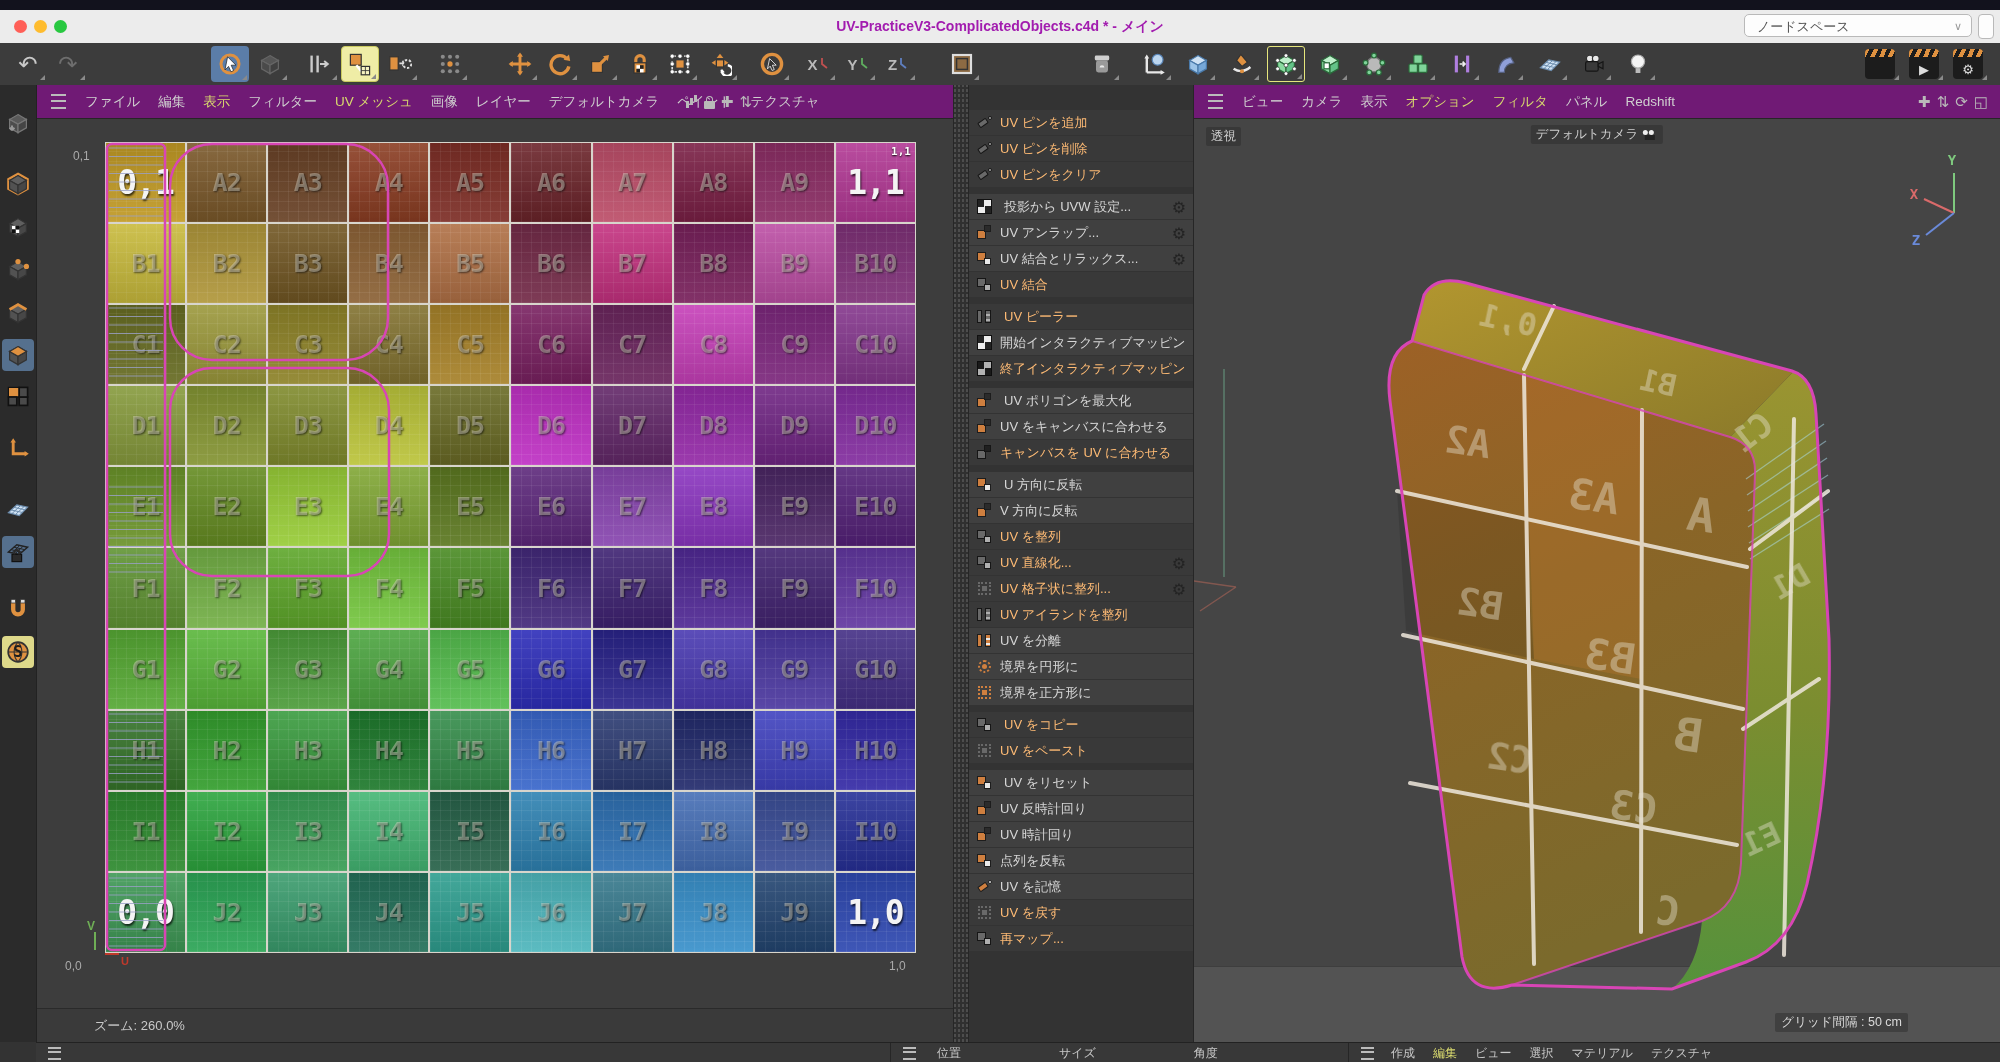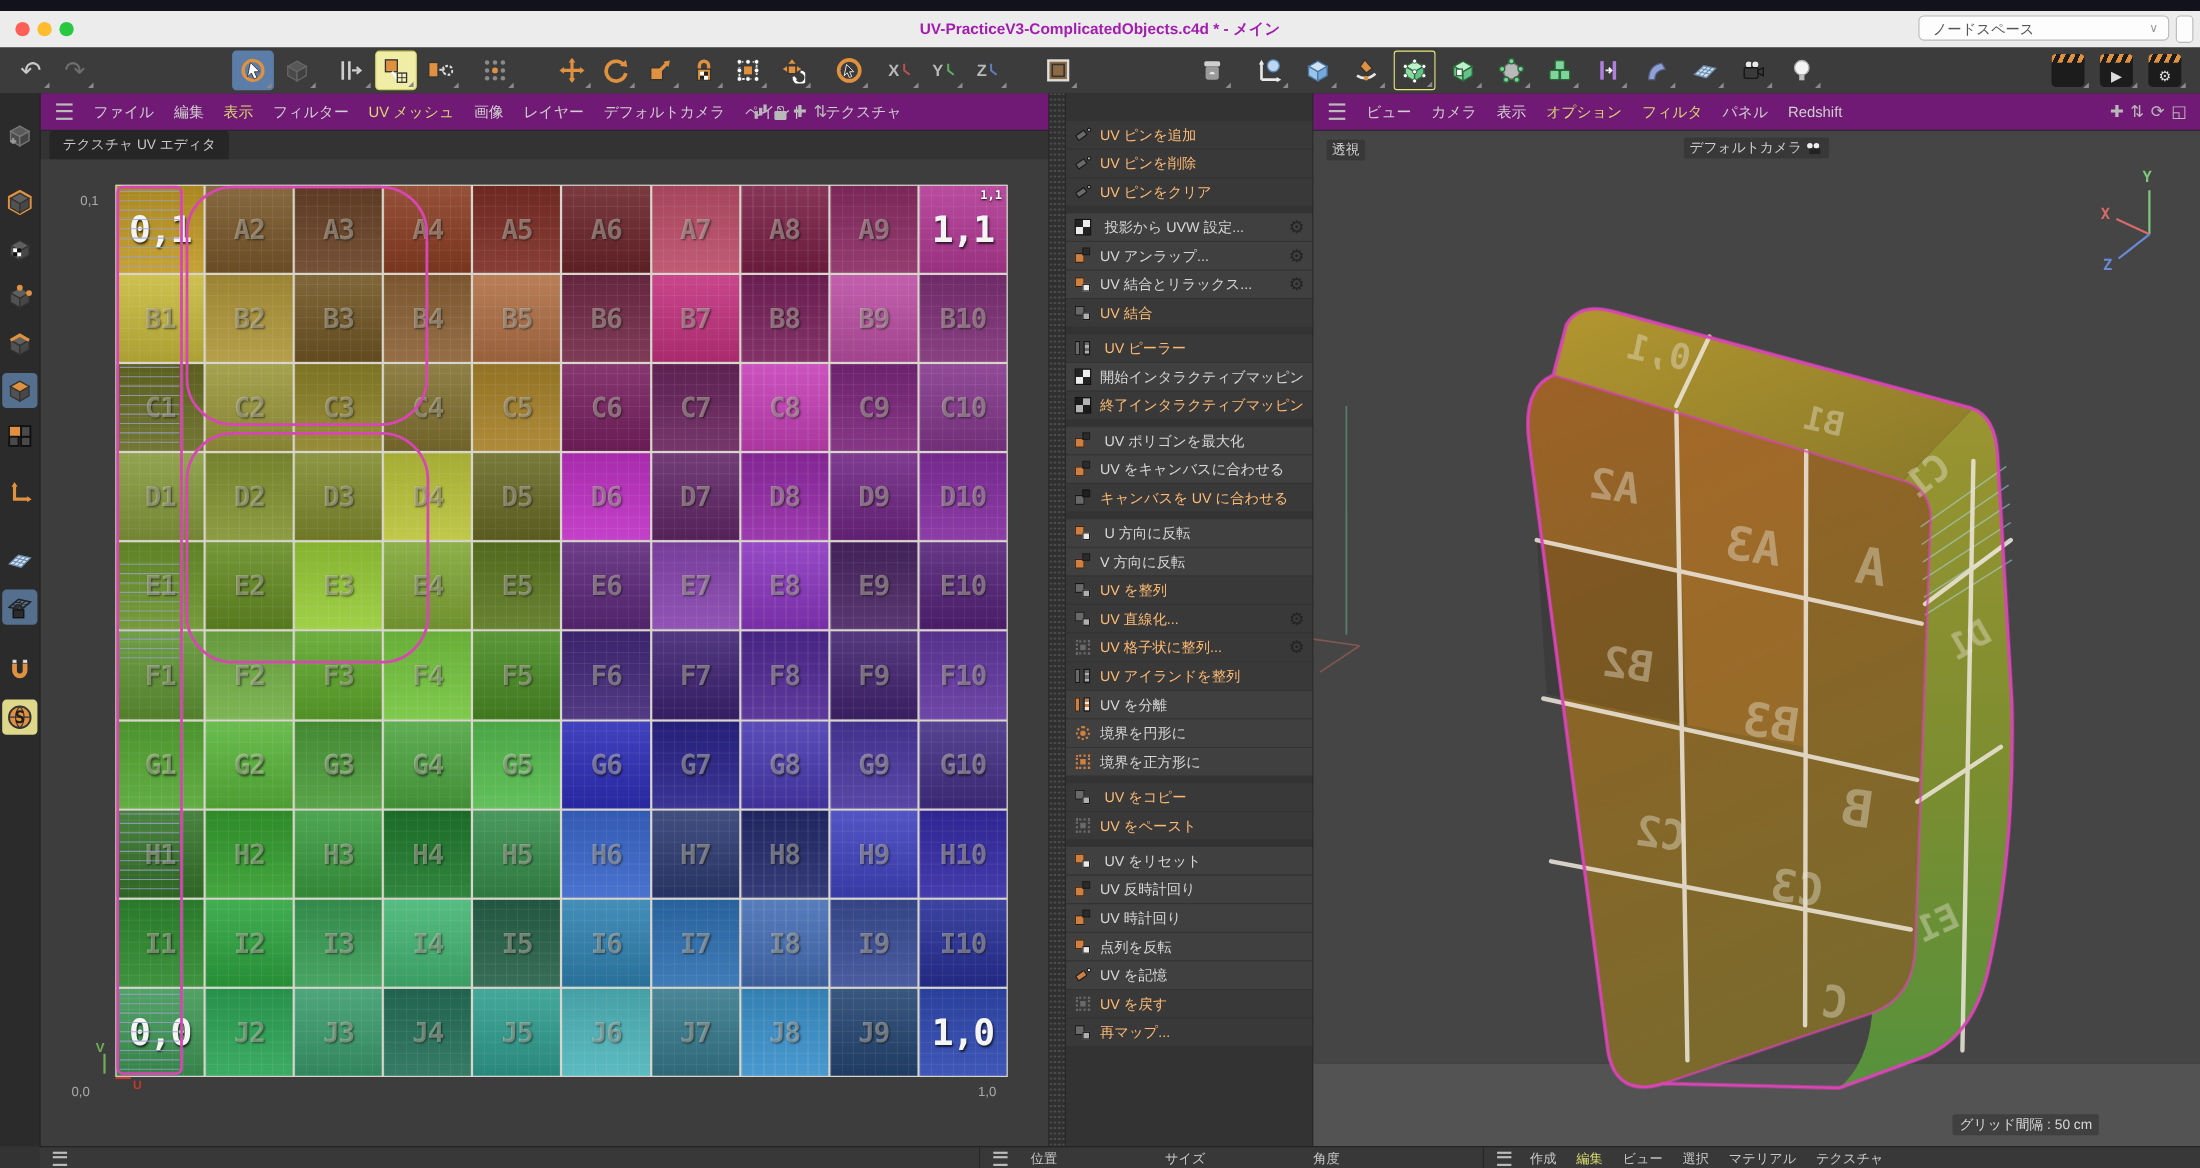--- a/index.html
+++ b/index.html
@@ -562,23 +562,20 @@
           <span class="mi">デフォルトカメラ</span>
           <span class="mi">ペイント</span>
           <span class="mi">テクスチャ</span>
           <span class="pm-icons" style="left: 648px;">
             <span class="icon-bars"></span>
             <span class="icon-lock"></span>
             <span class="gly">✚</span>
             <span class="gly">⇅</span>
           </span>
         </div>
-      <div class="tabrow">
-        <span class="tab">テクスチャ UV エディタ</span>
-      </div>
       <div class="canvas-area">
         <div class="uvgrid" id="uvGrid">
             <div class="cell cnr" style="background-color: rgb(193, 154, 37); background-image: linear-gradient(rgba(0, 0, 0, 0.12), rgba(255, 255, 255, 0.08)), repeating-linear-gradient(0deg, rgba(255, 255, 255, 0.07) 0px, rgba(255, 255, 255, 0.07) 1px, transparent 1px, transparent 10px), repeating-linear-gradient(90deg, rgba(255, 255, 255, 0.07) 0px, rgba(255, 255, 255, 0.07) 1px, transparent 1px, transparent 10px);">
               <span class="lbl">0,1</span>
             </div>
             <div class="cell" style="background-color: rgb(122, 88, 42); background-image: linear-gradient(rgba(255, 255, 255, 0.1), rgba(0, 0, 0, 0.14)), repeating-linear-gradient(0deg, rgba(255, 255, 255, 0.07) 0px, rgba(255, 255, 255, 0.07) 1px, transparent 1px, transparent 10px), repeating-linear-gradient(90deg, rgba(255, 255, 255, 0.07) 0px, rgba(255, 255, 255, 0.07) 1px, transparent 1px, transparent 10px);">
               <span class="lbl">A2</span>
             </div>
             <div class="cell" style="background-color: rgb(105, 66, 38); background-image: linear-gradient(rgba(0, 0, 0, 0.12), rgba(255, 255, 255, 0.08)), repeating-linear-gradient(0deg, rgba(255, 255, 255, 0.07) 0px, rgba(255, 255, 255, 0.07) 1px, transparent 1px, transparent 10px), repeating-linear-gradient(90deg, rgba(255, 255, 255, 0.07) 0px, rgba(255, 255, 255, 0.07) 1px, transparent 1px, transparent 10px);">
               <span class="lbl">A3</span>
@@ -929,20 +926,23 @@
             <rect x="65" y="226" width="219" height="208" rx="42" fill="none" stroke="#d845b5" stroke-width="2.5"></rect>
           </svg>
         <span class="axlab" style="left:36px;top:30px">0,1</span>
         <span class="axlab" style="left:28px;top:840px">0,0</span>
         <span class="axlab" style="left:852px;top:840px">1,0</span>
         <span class="axv" style="position:absolute;left:50px;top:800px">V</span>
         <div style="position:absolute;left:57px;top:813px;width:2px;height:18px;background:#6fae56"></div>
         <span class="axu" style="position:absolute;left:84px;top:836px">U</span>
         <div style="position:absolute;left:68px;top:834px;width:14px;height:2px;background:#c0392b"></div>
       </div>
+      <div class="uvstatus">
+        <span>ズーム: 260.0%</span>
+      </div>
     </div>
 
     <div class="vdivider"></div>
 
     <div class="cmd-panel" id="cmdPanel">
         <div class="cmd dis">
           <span class="ci ci-pin"></span>
           <span class="lab">UV ピンを追加</span>
         </div>
         <div class="cmd dis">

